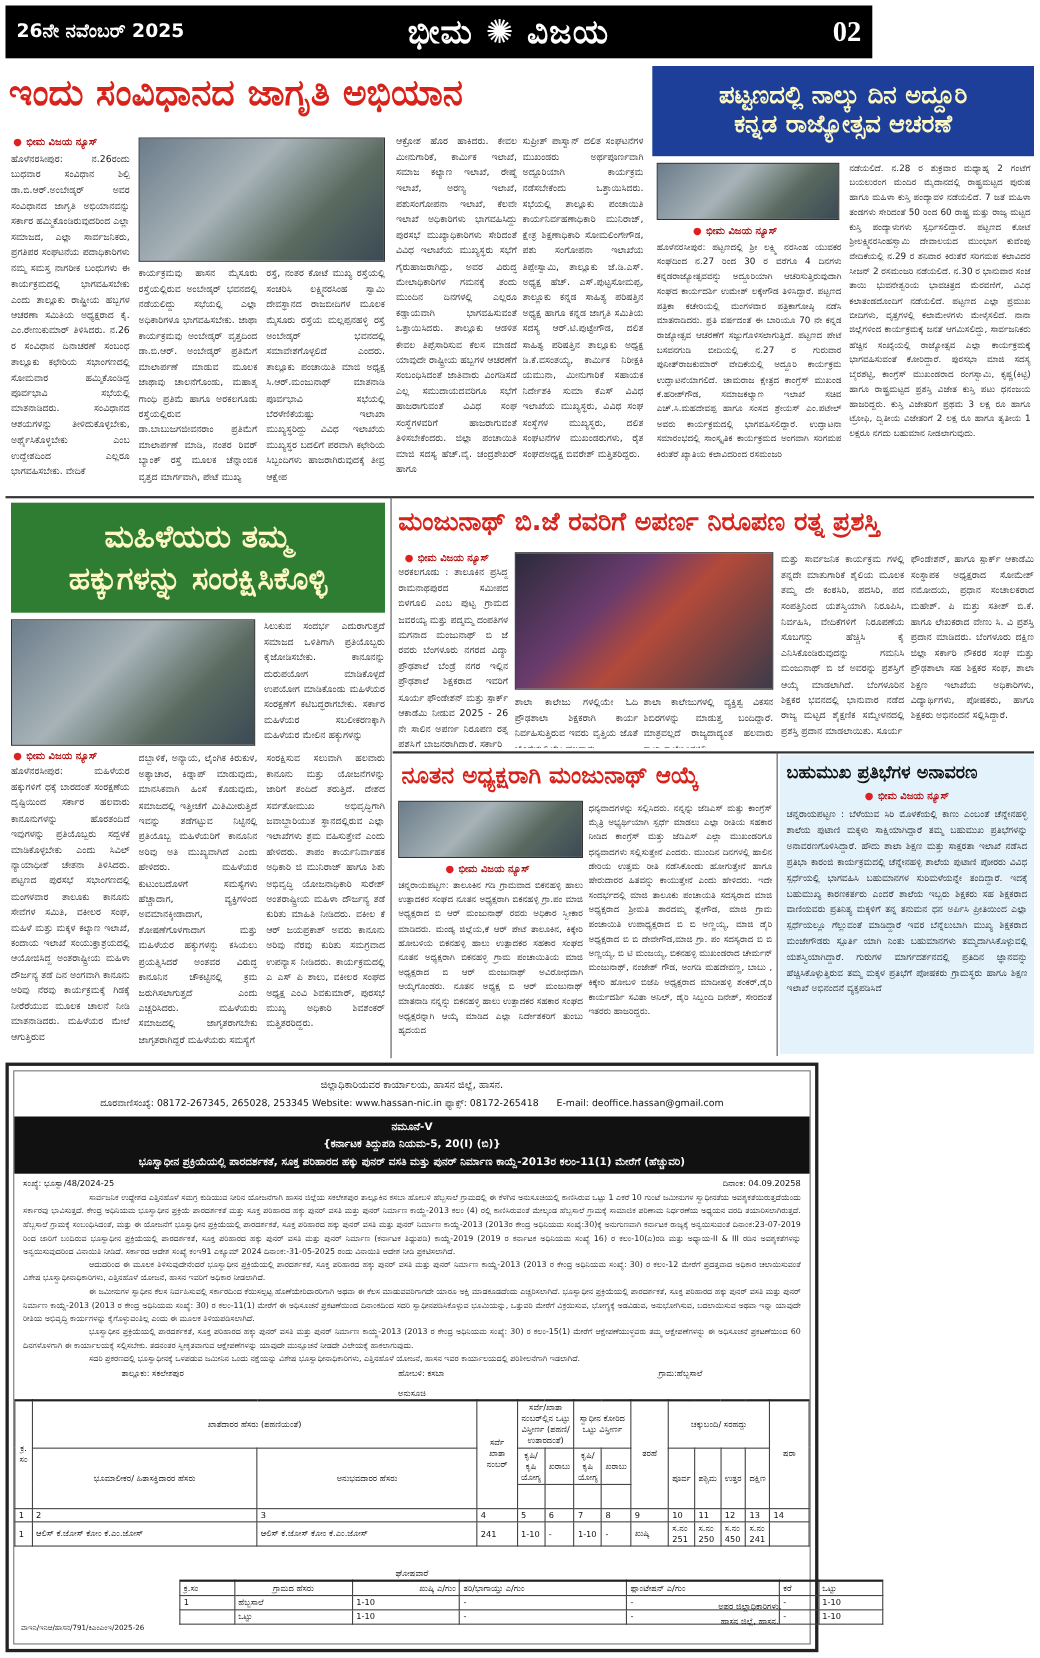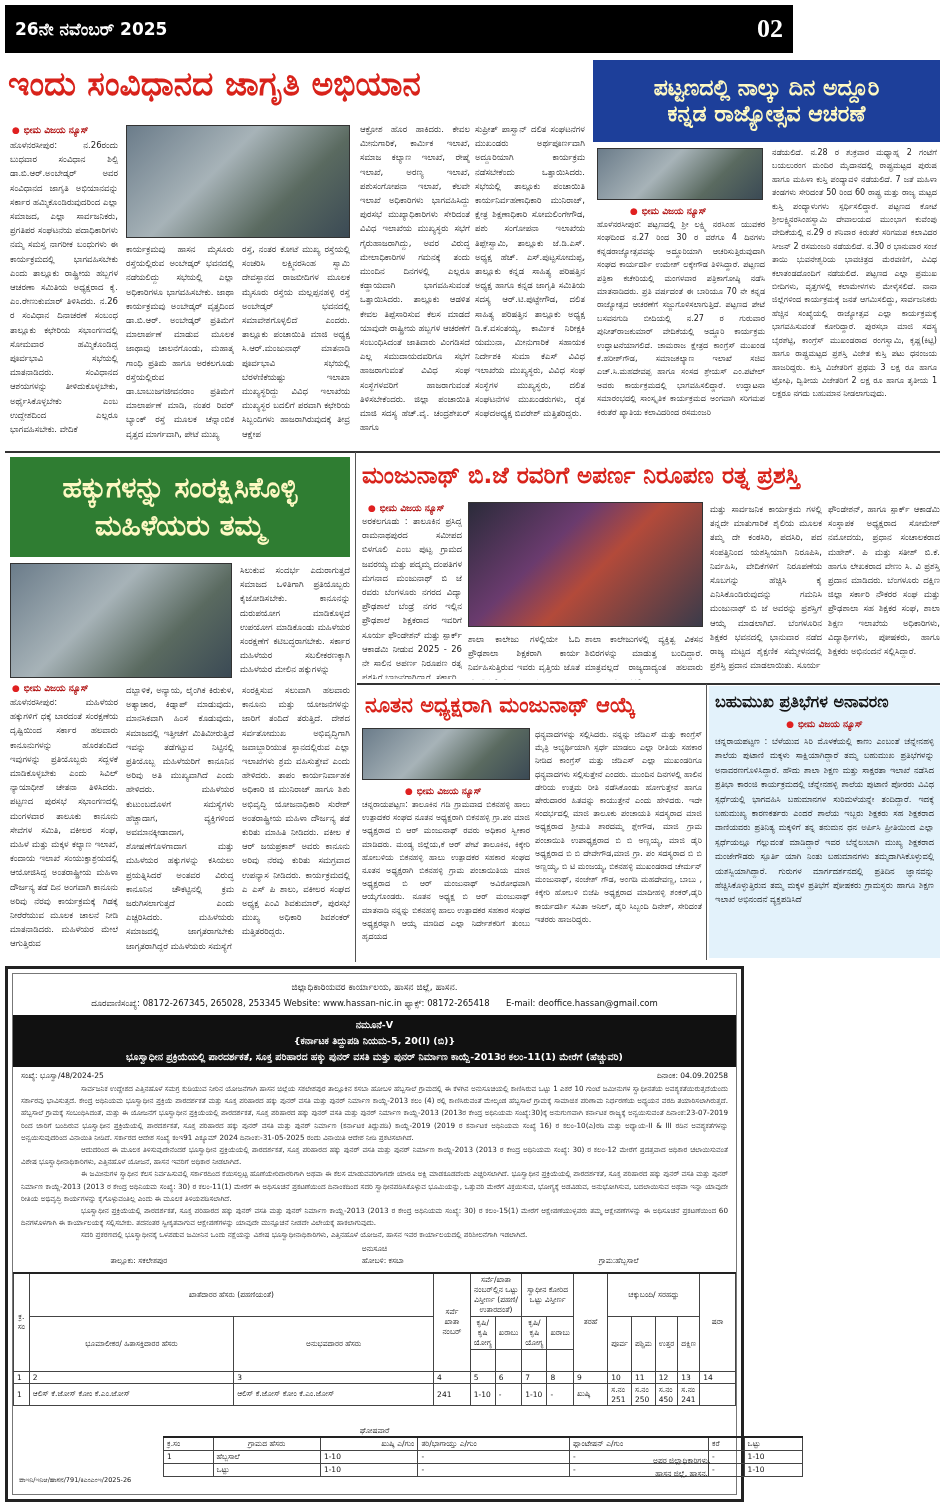--- a/index.html
+++ b/index.html
@@ -23,20 +23,21 @@
 .n-black{background:#111;color:#fff;text-align:center;font-size:9.5px;line-height:16px;padding:2px 0}
 .n-body{font-size:7.2px;line-height:12.2px;padding:0 8px;text-align:justify;color:#222}
 table{border-collapse:collapse;font-size:7.5px}
 td,th{border:1px solid #444;padding:1px 3px;font-weight:normal;vertical-align:middle}
 </style>
 </head>
 <body>
 
 <div class="abs masthead">
   <span class="date">26ನೇ ನವೆಂಬರ್ 2025</span>
+  <span class="logo">ಭೀಮ ✺ ವಿಜಯ</span>
   <span class="pg">02</span>
 </div>
 
 <div class="abs hl-red" style="left:8px;top:58px;width:582px;height:52px;font-size:33px;line-height:52px">ಇಂದು ಸಂವಿಧಾನದ ಜಾಗೃತಿ ಅಭಿಯಾನ</div>
 <div class="abs credit" style="left:12px;top:125px">ಭೀಮ ವಿಜಯ ನ್ಯೂಸ್</div>
 <div class="abs col" style="left:10px;top:138px;width:108px;height:312px">ಹೊಳೆನರಸೀಪುರ: ನ.26ರಂದು ಬುಧವಾರ ಸಂವಿಧಾನ ಶಿಲ್ಪಿ ಡಾ.ಬಿ.ಆರ್.ಅಂಬೇಡ್ಕರ್ ಅವರ ಸಂವಿಧಾನದ ಜಾಗೃತಿ ಅಭಿಯಾನವನ್ನು ಸರ್ಕಾರ ಹಮ್ಮಿಕೊಂಡಿರುವುದರಿಂದ ಎಲ್ಲಾ ಸಮಾಜದ, ಎಲ್ಲಾ ಸಾರ್ವಜನಿಕರು, ಪ್ರಗತಿಪರ ಸಂಘಟನೆಯ ಪದಾಧಿಕಾರಿಗಳು ನಮ್ಮ ಸಮಸ್ತ ನಾಗರೀಕ ಬಂಧುಗಳು ಈ ಕಾರ್ಯಕ್ರಮದಲ್ಲಿ ಭಾಗವಹಿಸಬೇಕು ಎಂದು ತಾಲ್ಲೂಕು ರಾಷ್ಟ್ರೀಯ ಹಬ್ಬಗಳ ಆಚರಣಾ ಸಮಿತಿಯ ಅಧ್ಯಕ್ಷರಾದ ಕೈ. ಎಂ.ರೇಣುಕುಮಾರ್ ತಿಳಿಸಿದರು. ನ.26 ರ ಸಂವಿಧಾನ ದಿನಾಚರಣೆ ಸಂಬಂಧ ತಾಲ್ಲೂಕು ಕಛೇರಿಯ ಸಭಾಂಗಣದಲ್ಲಿ ಸೋಮವಾರ ಹಮ್ಮಿಕೊಂಡಿದ್ದ ಪೂರ್ವಭಾವಿ ಸಭೆಯಲ್ಲಿ ಮಾತನಾಡಿದರು. ಸಂವಿಧಾನದ ಆಶಯಗಳನ್ನು ತೀಳಿದುಕೊಳ್ಳಬೇಕು, ಅರ್ಥೈಸಿಕೊಳ್ಳಬೇಕು ಎಂಬ ಉದ್ದೇಶದಿಂದ ಎಲ್ಲರೂ ಭಾಗವಹಿಸಬೇಕು. ವೇದಿಕೆ</div>
 <div class="abs photo" style="left:126px;top:125px;width:224px;height:113px"></div>
 <div class="abs col" style="left:126px;top:242px;width:108px;height:208px">ಕಾರ್ಯಕ್ರಮವು ಹಾಸನ ಮೈಸೂರು ರಸ್ತೆಯಲ್ಲಿರುವ ಅಂಬೇಡ್ಕರ್ ಭವನದಲ್ಲಿ ನಡೆಯಲಿದ್ದು ಸಭೆಯಲ್ಲಿ ಎಲ್ಲಾ ಅಧಿಕಾರಿಗಳೂ ಭಾಗವಹಿಸಬೇಕು. ಜಾಥಾ ಕಾರ್ಯಕ್ರಮವು ಅಂಬೇಡ್ಕರ್ ವೃತ್ತದಿಂದ ಡಾ.ಬಿ.ಆರ್. ಅಂಬೇಡ್ಕರ್ ಪ್ರತಿಮೆಗೆ ಮಾಲಾರ್ಪಣೆ ಮಾಡುವ ಮೂಲಕ ಜಾಥಾವು ಚಾಲನೆಗೊಂಡು, ಮಹಾತ್ಮ ಗಾಂಧಿ ಪ್ರತಿಮೆ ಹಾಗೂ ಅರಕಲಗೂಡು ರಸ್ತೆಯಲ್ಲಿರುವ ಡಾ.ಬಾಬುಜಗಜೀವನರಾಂ ಪ್ರತಿಮೆಗೆ ಮಾಲಾರ್ಪಣೆ ಮಾಡಿ, ನಂತರ ರಿವರ್ ಬ್ಯಾಂಕ್ ರಸ್ತೆ ಮೂಲಕ ಚೆನ್ನಾಂಬಿಕ ವೃತ್ತದ ಮಾರ್ಗವಾಗಿ, ಪೇಟೆ ಮುಖ್ಯ</div>
 <div class="abs col" style="left:242px;top:242px;width:108px;height:208px">ರಸ್ತೆ, ನಂತರ ಕೋಟೆ ಮುಖ್ಯ ರಸ್ತೆಯಲ್ಲಿ ಸಂಚರಿಸಿ ಲಕ್ಷ್ಮಿನರಸಿಂಹ ಸ್ವಾಮಿ ದೇವಸ್ಥಾನದ ರಾಜಬೀದಿಗಳ ಮೂಲಕ ಮೈಸೂರು ರಸ್ತೆಯ ಮಲ್ಲಪ್ಪನಹಳ್ಳಿ ರಸ್ತೆ ಅಂಬೇಡ್ಕರ್ ಭವನದಲ್ಲಿ ಸಮಾವೇಶಗೊಳ್ಳಲಿದೆ ಎಂದರು. ತಾಲ್ಲೂಕು ಪಂಚಾಯಿತಿ ಮಾಜಿ ಅಧ್ಯಕ್ಷ ಸಿ.ಆರ್.ಮಂಜುನಾಥ್ ಮಾತನಾಡಿ ಪೂರ್ವಭಾವಿ ಸಭೆಯಲ್ಲಿ ಬೆರಳೆಣಿಕೆಯಷ್ಟು ಇಲಾಖಾ ಮುಖ್ಯಸ್ಥರಿದ್ದು ವಿವಿಧ ಇಲಾಖೆಯ ಮುಖ್ಯಸ್ಥರ ಬದಲಿಗೆ ಪರವಾಗಿ ಕಛೇರಿಯ ಸಿಬ್ಬಂದಿಗಳು ಹಾಜರಾಗಿರುವುದಕ್ಕೆ ತೀವ್ರ ಆಕ್ಷೇಪ</div>
 <div class="abs col" style="left:360px;top:122px;width:110px;height:325px">ಆಕ್ರೋಶ ಹೊರ ಹಾಕಿದರು. ಕೇವಲ ಮೀನುಗಾರಿಕೆ, ಕಾರ್ಮಿಕ ಇಲಾಖೆ, ಸಮಾಜ ಕಲ್ಯಾಣ ಇಲಾಖೆ, ರೇಷ್ಮೆ ಇಲಾಖೆ, ಅರಣ್ಯ ಇಲಾಖೆ, ಪಶುಸಂಗೋಪನಾ ಇಲಾಖೆ, ಕೆಲವೇ ಇಲಾಖೆ ಅಧಿಕಾರಿಗಳು ಭಾಗವಹಿಸಿದ್ದು ಪುರಸಭೆ ಮುಖ್ಯಾಧಿಕಾರಿಗಳು ಸೇರಿದಂತೆ ವಿವಿಧ ಇಲಾಖೆಯ ಮುಖ್ಯಸ್ಥರು ಸಭೆಗೆ ಗೈರುಹಾಜರಾಗಿದ್ದು, ಅವರ ವಿರುದ್ಧ ಮೇಲಾಧಿಕಾರಿಗಳ ಗಮನಕ್ಕೆ ತಂದು ಮುಂದಿನ ದಿನಗಳಲ್ಲಿ ಎಲ್ಲರೂ ಕಡ್ಡಾಯವಾಗಿ ಭಾಗವಹಿಸುವಂತೆ ಒತ್ತಾಯಿಸಿದರು. ತಾಲ್ಲೂಕು ಆಡಳಿತ ಕೇವಲ ತಿಪ್ಪೆಸಾರಿಸುವ ಕೆಲಸ ಮಾಡದೆ ಯಾವುದೇ ರಾಷ್ಟ್ರೀಯ ಹಬ್ಬಗಳ ಆಚರಣೆಗೆ ಸಂಬಂಧಿಸಿದಂತೆ ಜಾತಿವಾರು ವಿಂಗಡಿಸದೆ ಎಲ್ಲ ಸಮುದಾಯದವರಿಗೂ ಸಭೆಗೆ ಹಾಜರಾಗುವಂತೆ ವಿವಿಧ ಸಂಘ ಸಂಸ್ಥೆಗಳವರಿಗೆ ಹಾಜರಾಗುವಂತೆ ತಿಳಿಸಬೇಕೆಂದರು. ಜಿಲ್ಲಾ ಪಂಚಾಯಿತಿ ಮಾಜಿ ಸದಸ್ಯ ಹೆಚ್.ವೈ. ಚಂದ್ರಶೇಖರ್ ಹಾಗೂ</div>
@@ -47,22 +48,22 @@
   <span>ಕನ್ನಡ ರಾಜ್ಯೋತ್ಸವ ಆಚರಣೆ</span>
 </div>
 <div class="abs photo" style="left:597px;top:148px;width:166px;height:52px"></div>
 <div class="abs credit" style="left:630px;top:206px">ಭೀಮ ವಿಜಯ ನ್ಯೂಸ್</div>
 <div class="abs col" style="left:597px;top:218px;width:168px;height:232px;font-size:8px;line-height:13.4px">ಹೊಳೆನರಸೀಪುರ: ಪಟ್ಟಣದಲ್ಲಿ ಶ್ರೀ ಲಕ್ಷ್ಮಿ ನರಸಿಂಹ ಯುವಕರ ಸಂಘದಿಂದ ನ.27 ರಿಂದ 30 ರ ವರೆಗೂ 4 ದಿನಗಳು ಕನ್ನಡರಾಜ್ಯೋತ್ಸವವನ್ನು ಅದ್ದೂರಿಯಾಗಿ ಆಚರಿಸುತ್ತಿರುವುದಾಗಿ ಸಂಘದ ಕಾರ್ಯದರ್ಶಿ ಉಮೇಶ್ ಲಕ್ಕೇಗೌಡ ತಿಳಿಸಿದ್ದಾರೆ. ಪಟ್ಟಣದ ಪತ್ರಿಕಾ ಕಚೇರಿಯಲ್ಲಿ ಮಂಗಳವಾರ ಪತ್ರಿಕಾಗೋಷ್ಠಿ ನಡೆಸಿ ಮಾತನಾಡಿದರು. ಪ್ರತಿ ವರ್ಷದಂತೆ ಈ ಬಾರಿಯೂ 70 ನೇ ಕನ್ನಡ ರಾಜ್ಯೋತ್ಸವ ಆಚರಣೆಗೆ ಸಜ್ಜುಗೊಳಿಸಲಾಗುತ್ತಿದೆ. ಪಟ್ಟಣದ ಪೇಟೆ ಬಸವನಗುಡಿ ಬೀದಿಯಲ್ಲಿ ನ.27 ರ ಗುರುವಾರ ಪುನೀತ್‌ರಾಜಕುಮಾರ್ ವೇದಿಕೆಯಲ್ಲಿ ಅದ್ದೂರಿ ಕಾರ್ಯಕ್ರಮ ಉದ್ಘಾಟನೆಯಾಗಲಿದೆ. ಚಾಮರಾಜ ಕ್ಷೇತ್ರದ ಕಾಂಗ್ರೆಸ್ ಮುಖಂಡ ಕೆ.ಹರೀಶ್‌ಗೌಡ, ಸಮಾಜಕಲ್ಯಾಣ ಇಲಾಖೆ ಸಚಿವ ಎಚ್.ಸಿ.ಮಹದೇವಪ್ಪ ಹಾಗೂ ಸಂಸದ ಶ್ರೇಯಸ್ ಎಂ.ಪಟೇಲ್ ಅವರು ಕಾರ್ಯಕ್ರಮದಲ್ಲಿ ಭಾಗವಹಿಸಲಿದ್ದಾರೆ. ಉದ್ಘಾಟನಾ ಸಮಾರಂಭದಲ್ಲಿ ಸಾಂಸ್ಕೃತಿಕ ಕಾರ್ಯಕ್ರಮದ ಅಂಗವಾಗಿ ಸರಿಗಮಪ ಕಿರುತೆರೆ ಖ್ಯಾತಿಯ ಕಲಾವಿದರಿಂದ ರಸಮಂಜರಿ</div>
 <div class="abs col" style="left:772px;top:146px;width:165px;height:302px;font-size:8px;line-height:13.4px">ನಡೆಯಲಿದೆ. ನ.28 ರ ಶುಕ್ರವಾರ ಮಧ್ಯಾಹ್ನ 2 ಗಂಟೆಗೆ ಬಯಲುರಂಗ ಮಂದಿರ ಮೈದಾನದಲ್ಲಿ ರಾಷ್ಟ್ರಮಟ್ಟದ ಪುರುಷ ಹಾಗೂ ಮಹಿಳಾ ಕುಸ್ತಿ ಪಂದ್ಯಾವಳಿ ನಡೆಯಲಿದೆ. 7 ಜತೆ ಮಹಿಳಾ ತಂಡಗಳು ಸೇರಿದಂತೆ 50 ರಿಂದ 60 ರಾಷ್ಟ್ರ ಮತ್ತು ರಾಜ್ಯ ಮಟ್ಟದ ಕುಸ್ತಿ ಪಂದ್ಯಾಳುಗಳು ಸ್ಪರ್ಧಿಸಲಿದ್ದಾರೆ. ಪಟ್ಟಣದ ಕೋಟೆ ಶ್ರೀಲಕ್ಷ್ಮಿನರಸಿಂಹಸ್ವಾಮಿ ದೇವಾಲಯದ ಮುಂಭಾಗ ಕುವೆಂಪು ವೇದಿಕೆಯಲ್ಲಿ ನ.29 ರ ಶನಿವಾರ ಕಿರುತೆರೆ ಸರಿಗಮಪ ಕಲಾವಿದರ ಸೀಜನ್ 2 ರಸಮಂಜರಿ ನಡೆಯಲಿದೆ. ನ.30 ರ ಭಾನುವಾರ ಸಂಜೆ ತಾಯಿ ಭುವನೇಶ್ವರಿಯ ಭಾವಚಿತ್ರದ ಮೆರವಣಿಗೆ, ವಿವಿಧ ಕಲಾತಂಡದೊಂದಿಗೆ ನಡೆಯಲಿದೆ. ಪಟ್ಟಣದ ಎಲ್ಲಾ ಪ್ರಮುಖ ಬೀದಿಗಳು, ವೃತ್ತಗಳಲ್ಲಿ ಕಲಾಮೇಳಗಳು ಮೇಳೈಸಲಿದೆ. ನಾನಾ ಜಿಲ್ಲೆಗಳಿಂದ ಕಾರ್ಯಕ್ರಮಕ್ಕೆ ಜನತೆ ಆಗಮಿಸಲಿದ್ದು, ಸಾರ್ವಜನಿಕರು ಹೆಚ್ಚಿನ ಸಂಖ್ಯೆಯಲ್ಲಿ ರಾಜ್ಯೋತ್ಸವ ಎಲ್ಲಾ ಕಾರ್ಯಕ್ರಮಕ್ಕೆ ಭಾಗವಹಿಸುವಂತೆ ಕೋರಿದ್ದಾರೆ. ಪುರಸಭಾ ಮಾಜಿ ಸದಸ್ಯ ಬೈರಶೆಟ್ಟಿ, ಕಾಂಗ್ರೆಸ್ ಮುಖಂಡರಾದ ರಂಗಸ್ವಾಮಿ, ಕೃಷ್ಣ(ಕಿಟ್ಟಿ) ಹಾಗೂ ರಾಷ್ಟ್ರಮಟ್ಟದ ಪ್ರಶಸ್ತಿ ವಿಜೇತ ಕುಸ್ತಿ ಪಟು ಧನಂಜಯ ಹಾಜರಿದ್ದರು. ಕುಸ್ತಿ ವಿಜೇತರಿಗೆ ಪ್ರಥಮ 3 ಲಕ್ಷ ರೂ ಹಾಗೂ ಟ್ರೋಫಿ, ದ್ವಿತೀಯ ವಿಜೇತರಿಗೆ 2 ಲಕ್ಷ ರೂ ಹಾಗೂ ತೃತೀಯ 1 ಲಕ್ಷರೂ ನಗದು ಬಹುಮಾನ ನೀಡಲಾಗುವುದು.</div>
 
 <div class="abs rule-h" style="left:5px;top:451px;width:935px"></div>
 
 <div class="abs hl-box" style="left:10px;top:457px;width:340px;height:100px;background:#2f7d32;font-size:28px;line-height:1.35">
+  <span>ಮಹಿಳೆಯರು ತಮ್ಮ</span>
   <span>ಹಕ್ಕುಗಳನ್ನು ಸಂರಕ್ಷಿಸಿಕೊಳ್ಳಿ</span>
-  <span>ಮಹಿಳೆಯರು ತಮ್ಮ</span>
 </div>
 <div class="abs photo" style="left:10px;top:563px;width:222px;height:115px"></div>
 <div class="abs col" style="left:240px;top:563px;width:110px;height:117px">ಸಿಲುಕುವ ಸಂದರ್ಭ ಎದುರಾಗುತ್ತದೆ ಸಮಾಜದ ಒಳಿತಿಗಾಗಿ ಪ್ರತಿಯೊಬ್ಬರು ಕೈಜೋಡಿಸಬೇಕು. ಕಾನೂನನ್ನು ದುರುಪಯೋಗ ಮಾಡಿಕೊಳ್ಳದೆ ಉಪಯೋಗ ಮಾಡಿಕೊಂಡು ಮಹಿಳೆಯರ ಸಂರಕ್ಷಣೆಗೆ ಕಟಿಬದ್ಧರಾಗಬೇಕು. ಸರ್ಕಾರ ಮಹಿಳೆಯರ ಸಬಲೀಕರಣಕ್ಕಾಗಿ ಮಹಿಳೆಯರ ಮೇಲಿನ ಹಕ್ಕುಗಳನ್ನು</div>
 <div class="abs credit" style="left:12px;top:683px">ಭೀಮ ವಿಜಯ ನ್ಯೂಸ್</div>
 <div class="abs col" style="left:10px;top:695px;width:108px;height:262px">ಹೊಳೆನರಸೀಪುರ: ಮಹಿಳೆಯರ ಹಕ್ಕುಗಳಿಗೆ ಧಕ್ಕೆ ಬಾರದಂತೆ ಸಂರಕ್ಷಣೆಯ ದೃಷ್ಟಿಯಿಂದ ಸರ್ಕಾರ ಹಲವಾರು ಕಾನೂನುಗಳನ್ನು ಹೊರತಂದಿದೆ ಇವುಗಳನ್ನು ಪ್ರತಿಯೊಬ್ಬರು ಸದ್ಬಳಕೆ ಮಾಡಿಕೊಳ್ಳಬೇಕು ಎಂದು ಸಿವಿಲ್ ನ್ಯಾಯಾಧೀಶೆ ಚೇತನಾ ತಿಳಿಸಿದರು. ಪಟ್ಟಣದ ಪುರಸಭೆ ಸಭಾಂಗಣದಲ್ಲಿ ಮಂಗಳವಾರ ತಾಲೂಕು ಕಾನೂನು ಸೇವೆಗಳ ಸಮಿತಿ, ವಕೀಲರ ಸಂಘ, ಮಹಿಳೆ ಮತ್ತು ಮಕ್ಕಳ ಕಲ್ಯಾಣ ಇಲಾಖೆ, ಕಂದಾಯ ಇಲಾಖೆ ಸಂಯುಕ್ತಾಶ್ರಯದಲ್ಲಿ ಆಯೋಜಿಸಿದ್ದ ಅಂತರಾಷ್ಟ್ರೀಯ ಮಹಿಳಾ ದೌರ್ಜನ್ಯ ತಡೆ ದಿನ ಅಂಗವಾಗಿ ಕಾನೂನು ಅರಿವು ನೆರವು ಕಾರ್ಯಕ್ರಮಕ್ಕೆ ಗಿಡಕ್ಕೆ ನೀರೆರೆಯುವ ಮೂಲಕ ಚಾಲನೆ ನೀಡಿ ಮಾತನಾಡಿದರು. ಮಹಿಳೆಯರ ಮೇಲೆ ಆಗುತ್ತಿರುವ</div>
 <div class="abs col" style="left:126px;top:683px;width:108px;height:274px">ದಬ್ಬಾಳಿಕೆ, ಅನ್ಯಾಯ, ಲೈಂಗಿಕ ಕಿರುಕುಳ, ಅತ್ಯಾಚಾರ, ಕಿಡ್ನಾಪ್ ಮಾಡುವುದು, ಮಾನಸಿಕವಾಗಿ ಹಿಂಸೆ ಕೊಡುವುದು, ಸಮಾಜದಲ್ಲಿ ಇತ್ತೀಚೆಗೆ ಮಿತಿಮೀರುತ್ತಿದೆ ಇವನ್ನು ತಡೆಗಟ್ಟುವ ನಿಟ್ಟಿನಲ್ಲಿ ಪ್ರತಿಯೊಬ್ಬ ಮಹಿಳೆಯರಿಗೆ ಕಾನೂನಿನ ಅರಿವು ಅತಿ ಮುಖ್ಯವಾಗಿದೆ ಎಂದು ಹೇಳಿದರು. ಮಹಿಳೆಯರ ಕುಟುಂಬದೊಳಗೆ ಸಮಸ್ಯೆಗಳು ಹೆಚ್ಚಾದಾಗ, ವ್ಯಕ್ತಿಗಳಿಂದ ಅವಮಾನಕ್ಕೀಡಾದಾಗ, ಶೋಷಣೆಗೊಳಗಾದಾಗ ಮತ್ತು ಮಹಿಳೆಯರ ಹಕ್ಕುಗಳನ್ನು ಕಸಿಯಲು ಪ್ರಯತ್ನಿಸಿದರೆ ಅಂತವರ ವಿರುದ್ಧ ಕಾನೂನಿನ ಚೌಕಟ್ಟಿನಲ್ಲಿ ಕ್ರಮ ಜರುಗಿಸಲಾಗುತ್ತದೆ ಎಂದು ಎಚ್ಚರಿಸಿದರು. ಮಹಿಳೆಯರು ಸಮಾಜದಲ್ಲಿ ಜಾಗೃತರಾಗಬೇಕು ಜಾಗೃತರಾಗಿದ್ದರೆ ಮಹಿಳೆಯರು ಸಮಸ್ಯೆಗೆ</div>
 <div class="abs col" style="left:242px;top:683px;width:108px;height:274px">ಸಂರಕ್ಷಿಸುವ ಸಲುವಾಗಿ ಹಲವಾರು ಕಾನೂನು ಮತ್ತು ಯೋಜನೆಗಳನ್ನು ಜಾರಿಗೆ ತಂದಿದೆ ತರುತ್ತಿದೆ. ದೇಶದ ಸರ್ವತೋಮುಖ ಅಭಿವೃದ್ಧಿಗಾಗಿ ಜವಾಬ್ದಾರಿಯುತ ಸ್ಥಾನದಲ್ಲಿರುವ ಎಲ್ಲಾ ಇಲಾಖೆಗಳು ಶ್ರಮ ವಹಿಸುತ್ತೇವೆ ಎಂದು ಹೇಳಿದರು. ತಾಪಂ ಕಾರ್ಯನಿರ್ವಾಹಕ ಅಧಿಕಾರಿ ಜಿ ಮುನಿರಾಜ್ ಹಾಗೂ ಶಿಶು ಅಭಿವೃದ್ಧಿ ಯೋಜನಾಧಿಕಾರಿ ಸುರೇಶ್ ಅಂತರಾಷ್ಟ್ರೀಯ ಮಹಿಳಾ ದೌರ್ಜನ್ಯ ತಡೆ ಕುರಿತು ಮಾಹಿತಿ ನೀಡಿದರು. ವಕೀಲ ಕೆ ಆರ್ ಜಯಪ್ರಕಾಶ್ ಅವರು ಕಾನೂನು ಅರಿವು ನೆರವು ಕುರಿತು ಸಮಗ್ರವಾದ ಉಪನ್ಯಾಸ ನೀಡಿದರು. ಕಾರ್ಯಕ್ರಮದಲ್ಲಿ ಎ ಎಸ್ ಪಿ ಶಾಲು, ವಕೀಲರ ಸಂಘದ ಅಧ್ಯಕ್ಷ ಎಂವಿ ಶಿವಕುಮಾರ್, ಪುರಸಭೆ ಮುಖ್ಯ ಅಧಿಕಾರಿ ಶಿವಶಂಕರ್ ಮತ್ತಿತರರಿದ್ದರು.</div>
 
 <div class="abs rule-v" style="left:355px;top:452px;height:510px"></div>
 
@@ -114,26 +115,26 @@
       <span>ಸಂಖ್ಯೆ: ಭೂಸ್ವಾ/48/2024-25</span>
       <span>ದಿನಾಂಕ: 04.09.20258</span>
     </div>
     <div class="n-body">
       <p style="text-indent:60px">ಸಾರ್ವಜನಿಕ ಉದ್ದೇಶದ ಎತ್ತಿನಹೊಳೆ ಸಮಗ್ರ ಕುಡಿಯುವ ನೀರಿನ ಯೋಜನೆಗಾಗಿ ಹಾಸನ ಜಿಲ್ಲೆಯ ಸಕಲೇಶಪುರ ತಾಲ್ಲೂಕಿನ ಕಸಬಾ ಹೋಬಳಿ ಹೆಬ್ಬಸಾಲೆ ಗ್ರಾಮದಲ್ಲಿ ಈ ಕೆಳಗಿನ ಅನುಸೂಚಿಯಲ್ಲಿ ಕಾಣಿಸಿರುವ ಒಟ್ಟು 1 ಎಕರೆ 10 ಗುಂಟೆ ಜಮೀನುಗಳ ಸ್ವಾಧೀನತೆಯ ಅವಶ್ಯಕತೆಯಿರುತ್ತದೆಯೆಂದು ಸರ್ಕಾರವು ಭಾವಿಸುತ್ತದೆ. ಕೇಂದ್ರ ಅಧಿನಿಯಮ ಭೂಸ್ವಾಧೀನ ಪ್ರಕ್ರಿಯೆ ಪಾರದರ್ಶಕತೆ ಮತ್ತು ಸೂಕ್ತ ಪರಿಹಾರದ ಹಕ್ಕು ಪುನರ್ ವಸತಿ ಮತ್ತು ಪುನರ್ ನಿರ್ಮಾಣ ಕಾಯ್ದೆ-2013 ಕಲಂ (4) ರಲ್ಲಿ ಕಾಣಿಸಿರುವಂತೆ ಮೇಲ್ಕಂಡ ಹೆಬ್ಬಸಾಲೆ ಗ್ರಾಮಕ್ಕೆ ಸಾಮಾಜಿಕ ಪರಿಣಾಮ ನಿರ್ಧರಣೆಯ ಅಧ್ಯಯನ ವರದಿ ತಯಾರಿಸಲಾಗಿರುತ್ತದೆ. ಹೆಬ್ಬಸಾಲೆ ಗ್ರಾಮಕ್ಕೆ ಸಂಬಂಧಿಸಿದಂತೆ, ಮತ್ತು ಈ ಯೋಜನೆಗೆ ಭೂಸ್ವಾಧೀನ ಪ್ರಕ್ರಿಯೆಯಲ್ಲಿ ಪಾರದರ್ಶಕತೆ, ಸೂಕ್ತ ಪರಿಹಾರದ ಹಕ್ಕು ಪುನರ್ ವಸತಿ ಮತ್ತು ಪುನರ್ ನಿರ್ಮಾಣ ಕಾಯ್ದೆ-2013 (2013ರ ಕೇಂದ್ರ ಅಧಿನಿಯಮ ಸಂಖ್ಯೆ:30)ಕ್ಕೆ ಅನುಗುಣವಾಗಿ ಕರ್ನಾಟಕ ರಾಜ್ಯಕ್ಕೆ ಅನ್ವಯಿಸುವಂತೆ ದಿನಾಂಕ:23-07-2019 ರಿಂದ ಜಾರಿಗೆ ಬಂದಿರುವ ಭೂಸ್ವಾಧೀನ ಪ್ರಕ್ರಿಯೆಯಲ್ಲಿ ಪಾರದರ್ಶಕತೆ, ಸೂಕ್ತ ಪರಿಹಾರದ ಹಕ್ಕು ಪುನರ್ ವಸತಿ ಮತ್ತು ಪುನರ್ ನಿರ್ಮಾಣ (ಕರ್ನಾಟಕ ತಿದ್ದುಪಡಿ) ಕಾಯ್ದೆ-2019 (2019 ರ ಕರ್ನಾಟಕ ಅಧಿನಿಯಮ ಸಂಖ್ಯೆ 16) ರ ಕಲಂ-10(ಎ)ರಡಿ ಮತ್ತು ಅಧ್ಯಾಯ-II &amp; III ರಡಿನ ಅವಶ್ಯಕತೆಗಳನ್ನು ಅನ್ವಯಿಸುವುದರಿಂದ ವಿನಾಯಿತಿ ನೀಡಿದೆ. ಸರ್ಕಾರದ ಆದೇಶ ಸಂಖ್ಯೆ ಕಂಇ91 ಎಕ್ಯೂಮ್ 2024 ದಿನಾಂಕ:-31-05-2025 ರಂದು ವಿನಾಯಿತಿ ಆದೇಶ ನೀಡಿ ಪ್ರಕಟಿಸಲಾಗಿದೆ.</p>
       <p style="text-indent:60px">ಆದುದರಿಂದ ಈ ಮೂಲಕ ತಿಳಿಸುವುದೇನೆಂದರೆ ಭೂಸ್ವಾಧೀನ ಪ್ರಕ್ರಿಯೆಯಲ್ಲಿ ಪಾರದರ್ಶಕತೆ, ಸೂಕ್ತ ಪರಿಹಾರದ ಹಕ್ಕು ಪುನರ್ ವಸತಿ ಮತ್ತು ಪುನರ್ ನಿರ್ಮಾಣ ಕಾಯ್ದೆ-2013 (2013 ರ ಕೇಂದ್ರ ಅಧಿನಿಯಮ ಸಂಖ್ಯೆ: 30) ರ ಕಲಂ-12 ಮೇರೆಗೆ ಪ್ರದತ್ತವಾದ ಅಧಿಕಾರ ಚಲಾಯಿಸುವಂತೆ ವಿಶೇಷ ಭೂಸ್ವಾಧೀನಾಧಿಕಾರಿಗಳು, ಎತ್ತಿನಹೊಳೆ ಯೋಜನೆ, ಹಾಸನ ಇವರಿಗೆ ಅಧಿಕಾರ ನೀಡಲಾಗಿದೆ.</p>
       <p style="text-indent:60px">ಈ ಜಮೀನುಗಳ ಸ್ವಾಧೀನ ಕೆಲಸ ನಿರ್ವಹಿಸುವಲ್ಲಿ ಸರ್ಕಾರದಿಂದ ಕೆಯಿಸಲ್ಪಟ್ಟ ಹೊಣೆಯೇರಿದಾರರಿಗಾಗಿ ಅಥವಾ ಈ ಕೆಲಸ ಮಾಡುವವರಿಗಾಗದೇ ಯಾರೂ ಅಕ್ಷಿ ಮಾಡಕೂಡದೆಂದು ಎಚ್ಚರಿಸಲಾಗಿದೆ. ಭೂಸ್ವಾಧೀನ ಪ್ರಕ್ರಿಯೆಯಲ್ಲಿ ಪಾರದರ್ಶಕತೆ, ಸೂಕ್ತ ಪರಿಹಾರದ ಹಕ್ಕು ಪುನರ್ ವಸತಿ ಮತ್ತು ಪುನರ್ ನಿರ್ಮಾಣ ಕಾಯ್ದೆ-2013 (2013 ರ ಕೇಂದ್ರ ಅಧಿನಿಯಮ ಸಂಖ್ಯೆ: 30) ರ ಕಲಂ-11(1) ಮೇರೆಗೆ ಈ ಅಧಿಸೂಚನೆ ಪ್ರಕಟಣೆಯಿಂದ ದಿನಾಂಕದಿಂದ ಸದರಿ ಸ್ವಾಧೀನಪಡಿಸಿಕೊಳ್ಳುವ ಭೂಮಿಯನ್ನು, ಒತ್ತುವರಿ ಮೇರೆಗೆ ವಿಕ್ರಯಿಸುವ, ಭೋಗ್ಯಕ್ಕೆ ಅಡವಿಡುವ, ಅನುಭೋಗಿಸುವ, ಬದಲಾಯಿಸುವ ಅಥವಾ ಇನ್ನಾ ಯಾವುದೇ ರೀತಿಯ ಅಭಿವೃದ್ಧಿ ಕಾರ್ಯಗಳನ್ನು ಕೈಗೊಳ್ಳುವಂತಿಲ್ಲ ಎಂದು ಈ ಮೂಲಕ ತಿಳಿಯಪಡಿಸಲಾಗಿದೆ.</p>
       <p style="text-indent:60px">ಭೂಸ್ವಾಧೀನ ಪ್ರಕ್ರಿಯೆಯಲ್ಲಿ ಪಾರದರ್ಶಕತೆ, ಸೂಕ್ತ ಪರಿಹಾರದ ಹಕ್ಕು ಪುನರ್ ವಸತಿ ಮತ್ತು ಪುನರ್ ನಿರ್ಮಾಣ ಕಾಯ್ದೆ-2013 (2013 ರ ಕೇಂದ್ರ ಅಧಿನಿಯಮ ಸಂಖ್ಯೆ: 30) ರ ಕಲಂ-15(1) ಮೇರೆಗೆ ಆಕ್ಷೇಪಣೆಯುಳ್ಳವರು ತಮ್ಮ ಆಕ್ಷೇಪಣೆಗಳನ್ನು ಈ ಅಧಿಸೂಚನೆ ಪ್ರಕಟಣೆಯಿಂದ 60 ದಿನಗಳೊಳಗಾಗಿ ಈ ಕಾರ್ಯಾಲಯಕ್ಕೆ ಸಲ್ಲಿಸಬೇಕು. ತದನಂತರ ಸ್ವೀಕೃತವಾಗುವ ಆಕ್ಷೇಪಣೆಗಳನ್ನು ಯಾವುದೇ ಮುನ್ಸೂಚನೆ ನೀಡದೇ ವಿಲೇಯಕ್ಕೆ ಹಾಕಲಾಗುವುದು.</p>
       <p style="text-indent:60px">ಸದರಿ ಪ್ರಕರಣದಲ್ಲಿ ಭೂಸ್ವಾಧೀನಕ್ಕೆ ಒಳಪಡುವ ಜಮೀನಿನ ಒಂದು ನಕ್ಷೆಯನ್ನು ವಿಶೇಷ ಭೂಸ್ವಾಧೀನಾಧಿಕಾರಿಗಳು, ಎತ್ತಿನಹೊಳೆ ಯೋಜನೆ, ಹಾಸನ ಇವರ ಕಾರ್ಯಾಲಯದಲ್ಲಿ ಪರಿಶೀಲನೆಗಾಗಿ ಇಡಲಾಗಿದೆ.</p>
     </div>
-    <div style="text-align:center;font-size:7.5px;margin-top:2px">ಅನುಸೂಚಿ</div>
     <div style="display:flex;justify-content:space-around;font-size:7.5px;padding:2px 0 6px">
       <span>ತಾಲ್ಲೂಕು: ಸಕಲೇಶಪುರ</span>
       <span>ಹೋಬಳಿ: ಕಸಬಾ</span>
       <span>ಗ್ರಾಮ:ಹೆಬ್ಬಸಾಲೆ</span>
     </div>
+    <div style="text-align:center;font-size:7.5px;margin-top:2px">ಅನುಸೂಚಿ</div>
 
     <table style="width:100%;border-top:2px solid #222">
       <tbody>
           <tr>
         <th rowspan="3" style="width:16px">ಕ್ರ. ಸಂ</th>
         <th colspan="2" style="height:22px">ಖಾತೆದಾರರ ಹೆಸರು (ಪಹಣಿಯಂತೆ)</th>
         <th rowspan="3" style="width:38px">ಸರ್ವೆ ಖಾತಾ ನಂಬರ್</th>
         <th colspan="2">ಸರ್ವೆ/ಖಾತಾ ನಂಬರ್‌ಲ್ಲಿನ ಒಟ್ಟು ವಿಸ್ತೀರ್ಣ (ಪಹಣಿ/ ಉತಾರದಂತೆ)</th>
         <th colspan="2">ಸ್ವಾಧೀನ ಕೋರಿದ ಒಟ್ಟು ವಿಸ್ತೀರ್ಣ</th>
         <th rowspan="3" style="width:36px">ತರಹೆ</th>

